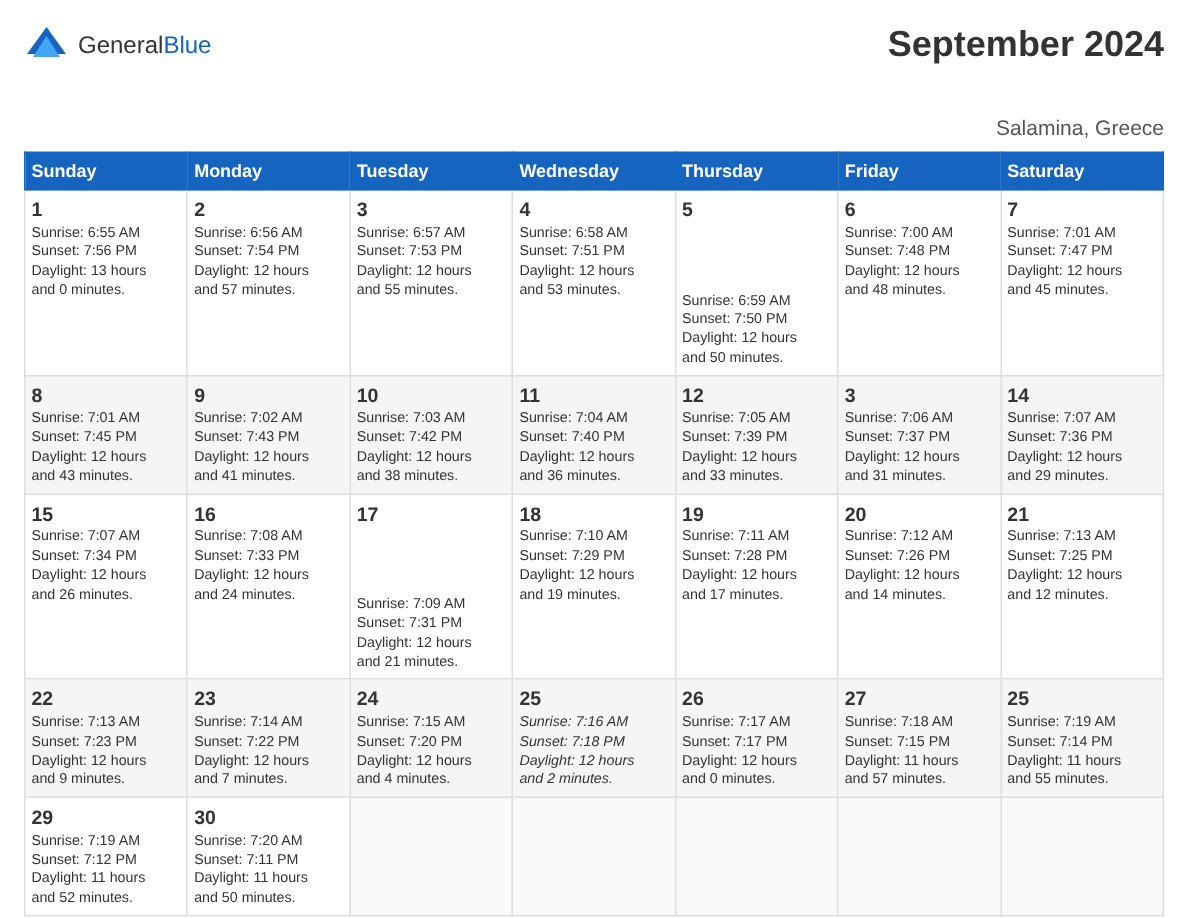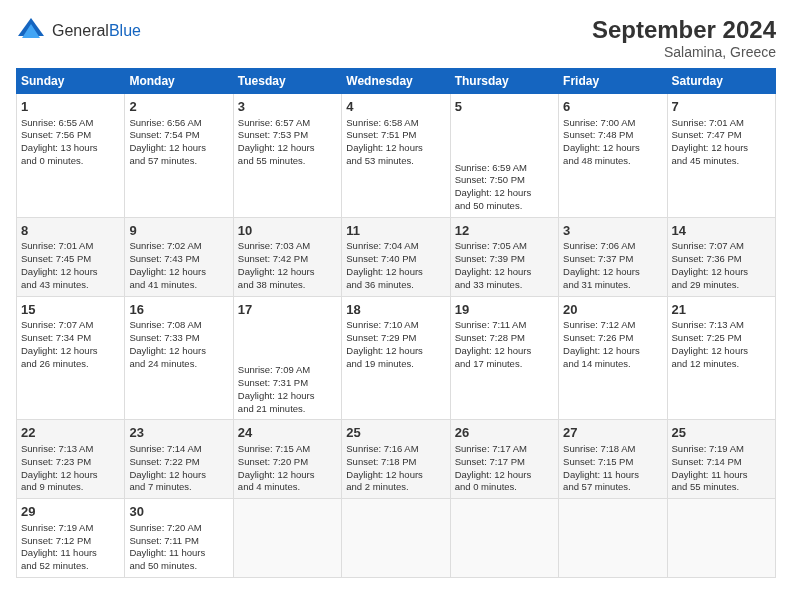--- a/index.html
+++ b/index.html
@@ -38,20 +38,21 @@
       text-align: right;
     }
     .month-title {
       font-size: 24px;
       font-weight: bold;
       color: #333;
     }
     .location {
       font-size: 14px;
       color: #555;
+      margin-top: 33px;
     }
     .calendar {
       flex: 1;
       border-collapse: collapse;
       width: 100%;
       table-layout: fixed;
       font-size: 10px;
     }
     .calendar thead th {
       background: #1565c0;
@@ -293,21 +294,21 @@
           </td>
           <td>
             <span class="day-number">24</span>
             <div class="day-info" style="white-space: pre-line;">Sunrise: 7:15 AM
 Sunset: 7:20 PM
 Daylight: 12 hours
 and 4 minutes.</div>
           </td>
           <td>
             <span class="day-number">25</span>
-            <div class="day-info" style="white-space: pre-line;">Sunrise: 7:16 AM
+            <div class="day-info" style="white-space: pre-line; font-style: italic;">Sunrise: 7:16 AM
 Sunset: 7:18 PM
 Daylight: 12 hours
 and 2 minutes.</div>
           </td>
           <td>
             <span class="day-number">26</span>
             <div class="day-info" style="white-space: pre-line;">Sunrise: 7:17 AM
 Sunset: 7:17 PM
 Daylight: 12 hours
 and 0 minutes.</div>

